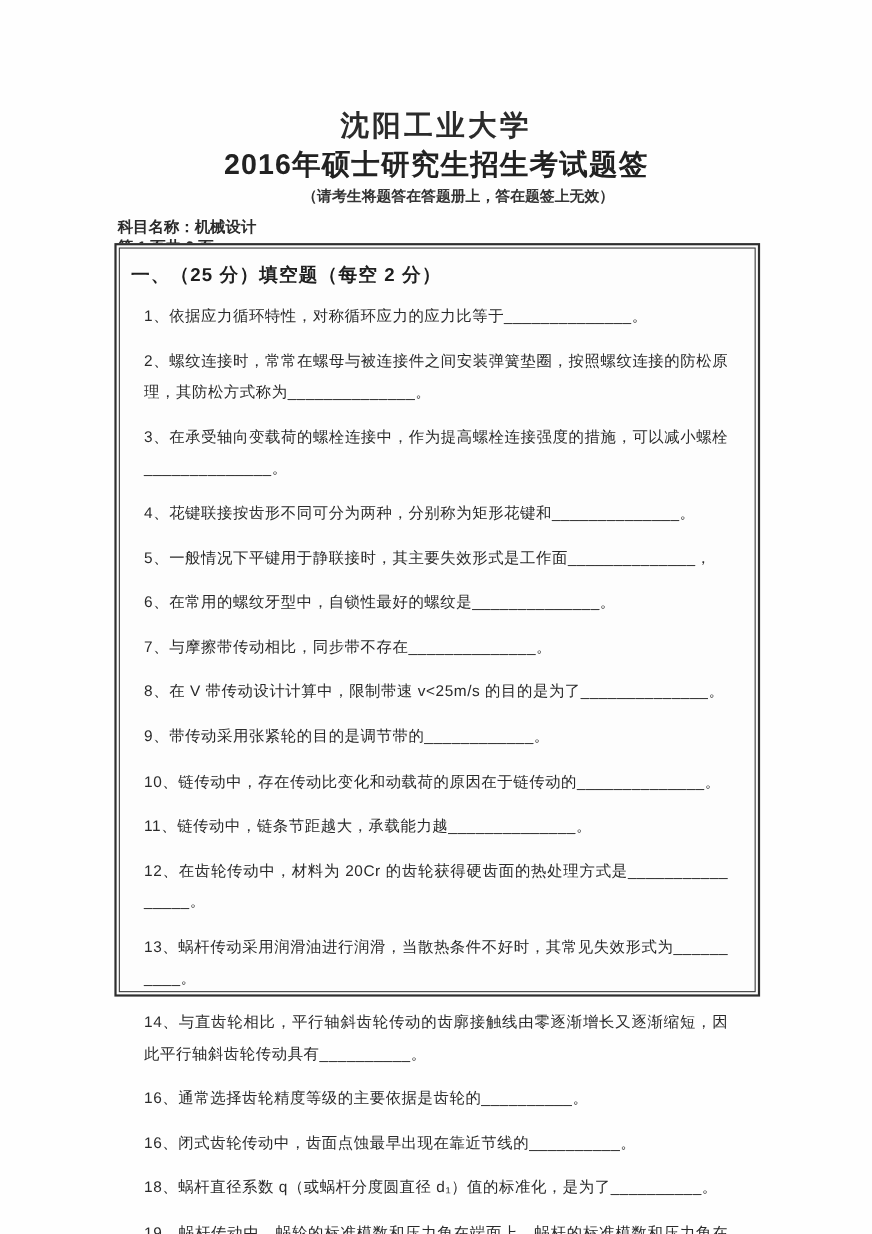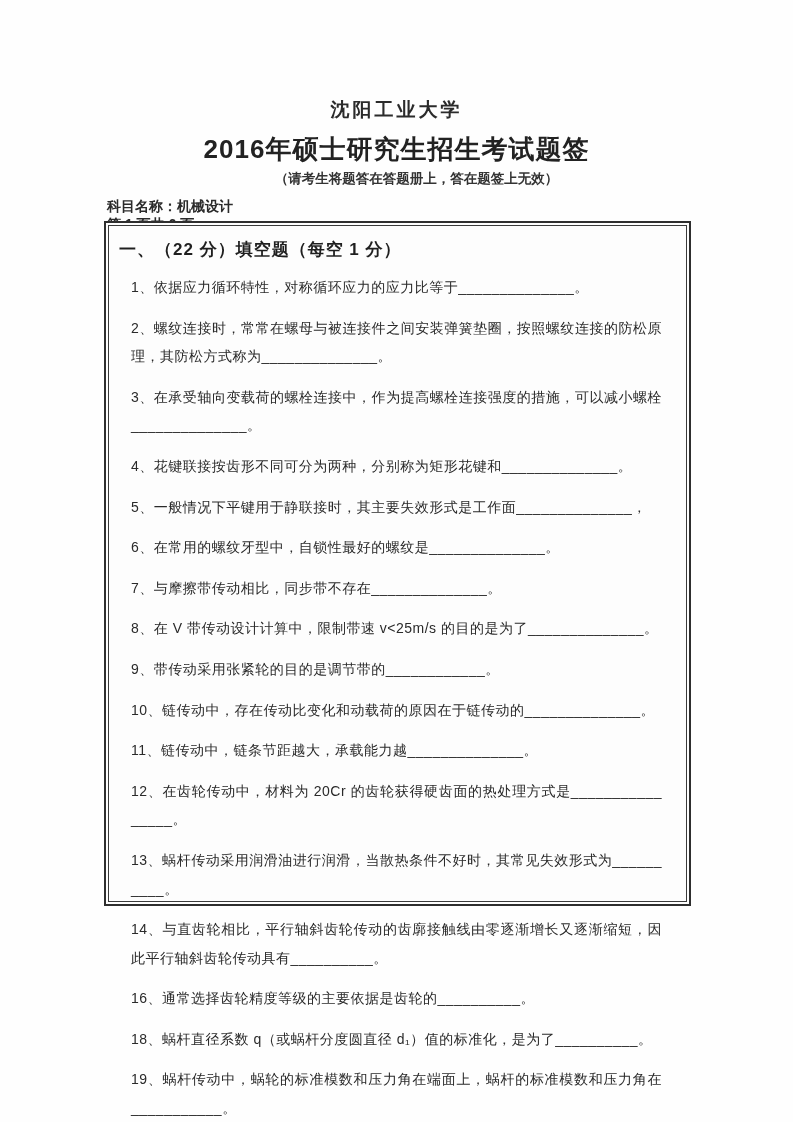--- a/index.html
+++ b/index.html
@@ -11,21 +11,21 @@
     margin: 0 auto;
     background: #fefefe;
     font-family: "Liberation Sans", "DejaVu Sans", sans-serif;
     color: #262626;
     overflow: hidden;
   }
   .univ-title {
     position: absolute;
     top: 97px; left: 0; right: 0;
     text-align: center;
-    font-size: 19px;
+    font-size: 26px;
     font-weight: bold;
     letter-spacing: 3px;
     color: #2b2b2b;
   }
   .exam-title {
     position: absolute;
     top: 132px; left: 0; right: 0;
     text-align: center;
     font-size: 26px;
     font-weight: bold;
@@ -94,38 +94,39 @@
   <div class="exam-notice">（请考生将题答在答题册上，答在题签上无效）</div>
 
   <div class="meta-row">
     <span>科目名称：机械设计</span>
     <span>第 1  页共 6  页</span>
   </div>
 
   <div class="question-box-outer">
     <div class="question-box-inner">
 
-      <div class="section-heading">一、（22 分）填空题（每空 1 分）</div>
+      <div class="section-heading">一、（25 分）填空题（每空 2 分）</div>
 
       <div class="question-list">
         <p class="question">1、依据应力循环特性，对称循环应力的应力比等于______________。</p>
         <p class="question">2、螺纹连接时，常常在螺母与被连接件之间安装弹簧垫圈，按照螺纹连接的防松原理，其防松方式称为______________。</p>
         <p class="question">3、在承受轴向变载荷的螺栓连接中，作为提高螺栓连接强度的措施，可以减小螺栓______________。</p>
         <p class="question">4、花键联接按齿形不同可分为两种，分别称为矩形花键和______________。</p>
         <p class="question">5、一般情况下平键用于静联接时，其主要失效形式是工作面______________，</p>
         <p class="question">6、在常用的螺纹牙型中，自锁性最好的螺纹是______________。</p>
         <p class="question">7、与摩擦带传动相比，同步带不存在______________。</p>
         <p class="question">8、在 V 带传动设计计算中，限制带速 v&lt;25m/s 的目的是为了______________。</p>
         <p class="question">9、带传动采用张紧轮的目的是调节带的____________。</p>
         <p class="question">10、链传动中，存在传动比变化和动载荷的原因在于链传动的______________。</p>
         <p class="question">11、链传动中，链条节距越大，承载能力越______________。</p>
         <p class="question">12、在齿轮传动中，材料为 20Cr 的齿轮获得硬齿面的热处理方式是________________。</p>
         <p class="question">13、蜗杆传动采用润滑油进行润滑，当散热条件不好时，其常见失效形式为__________。</p>
         <p class="question">14、与直齿轮相比，平行轴斜齿轮传动的齿廓接触线由零逐渐增长又逐渐缩短，因此平行轴斜齿轮传动具有__________。</p>
         <p class="question">16、通常选择齿轮精度等级的主要依据是齿轮的__________。</p>
+        <p class="question">16、闭式齿轮传动中，齿面点蚀最早出现在靠近节线的__________。</p>
         <p class="question">18、蜗杆直径系数 q（或蜗杆分度圆直径 d₁）值的标准化，是为了__________。</p>
         <p class="question">19、蜗杆传动中，蜗轮的标准模数和压力角在端面上，蜗杆的标准模数和压力角在___________。</p>
       </div>
 
     </div>
   </div>
 
 </div>
 
 </body></html>

